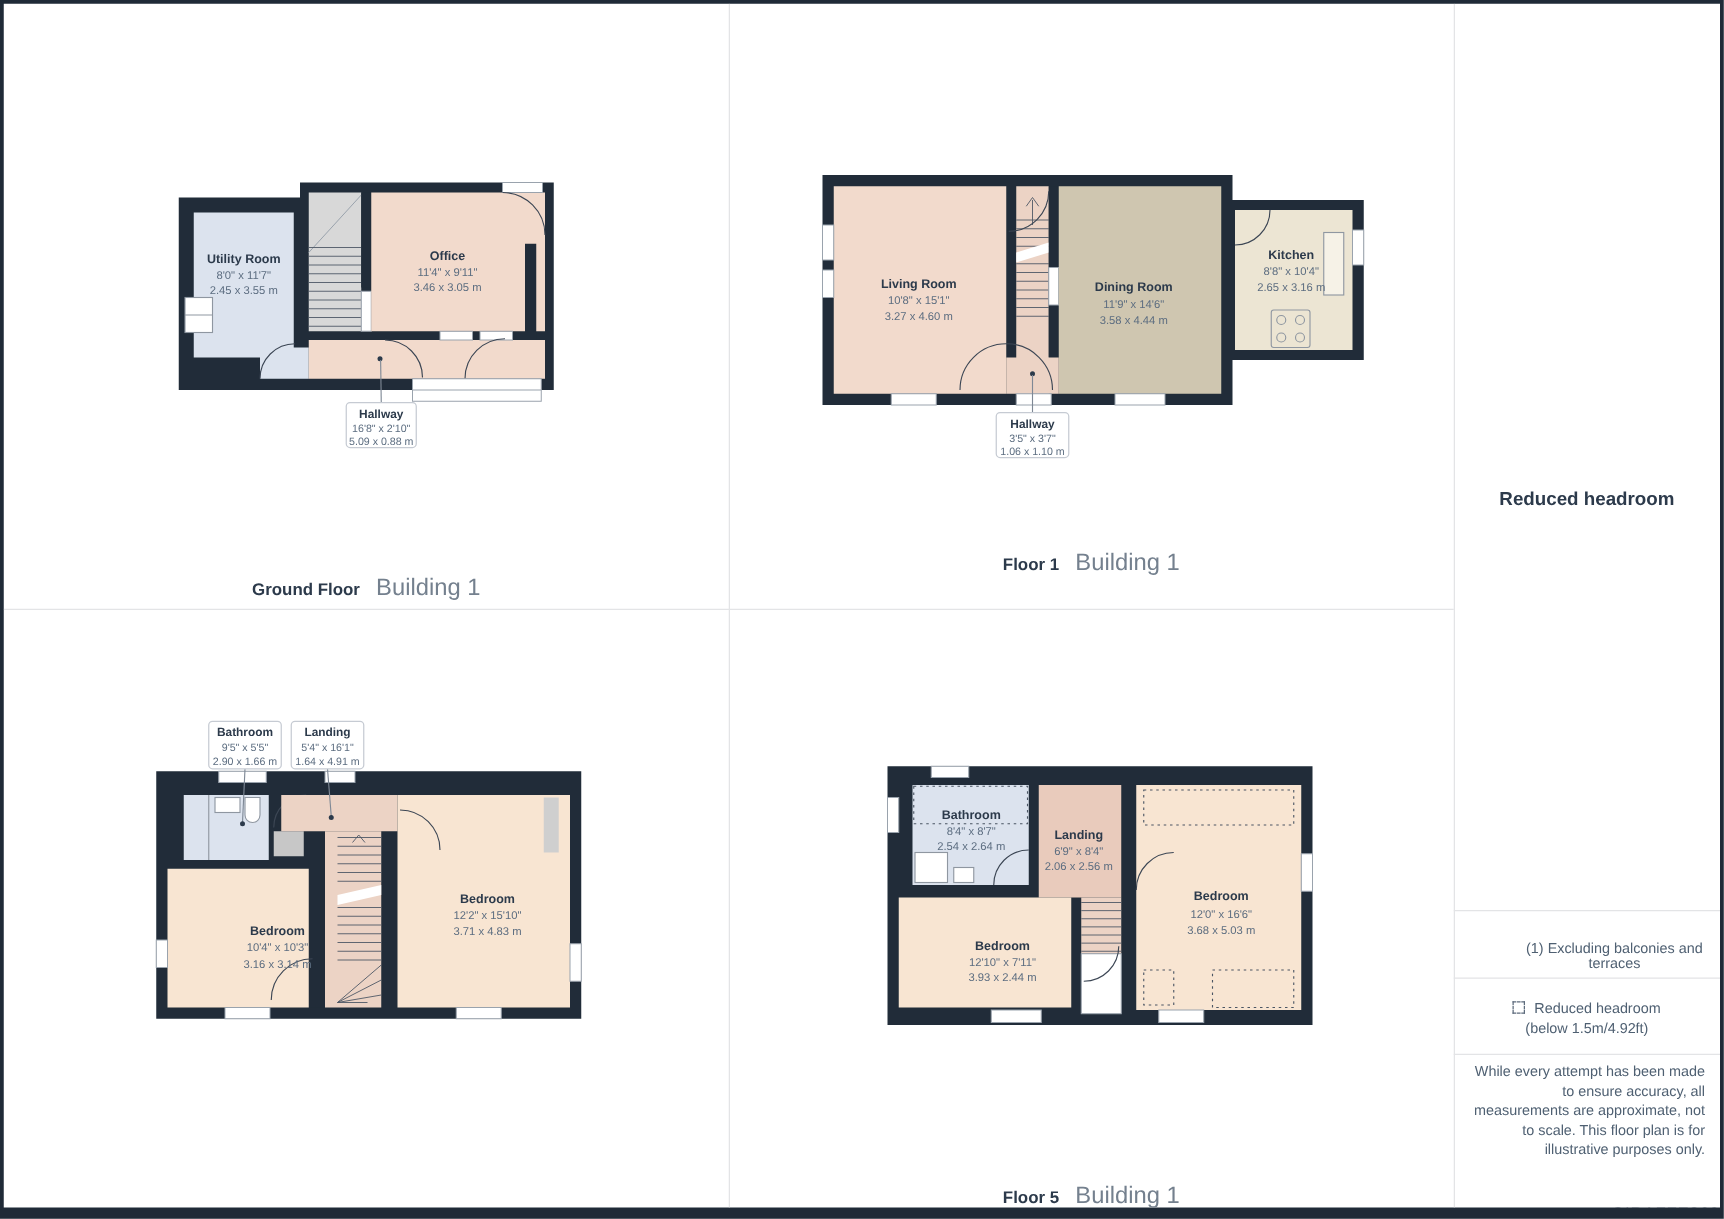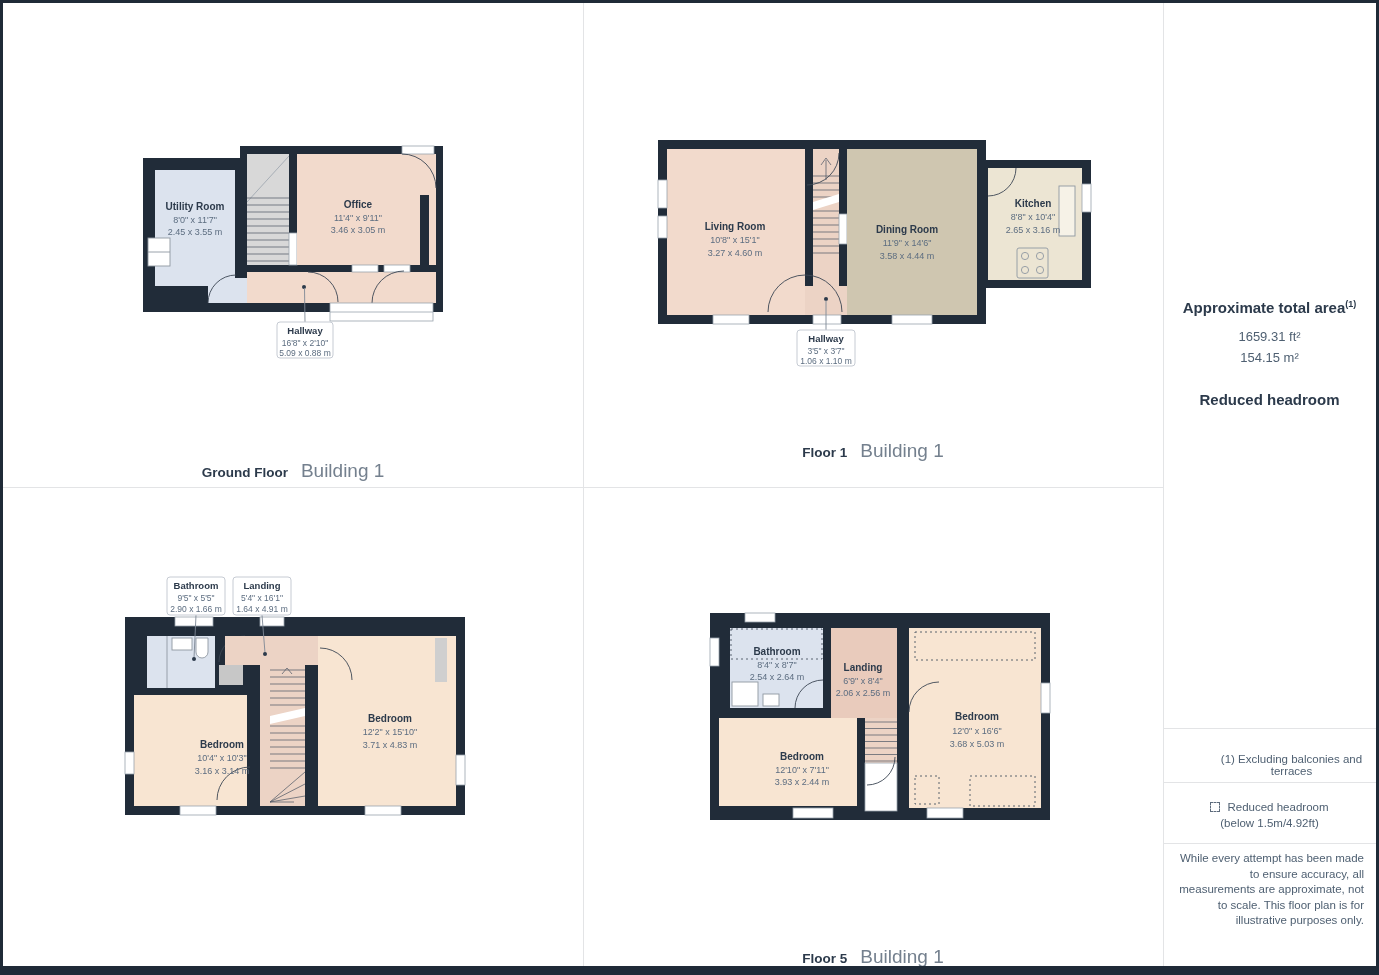--- a/index.html
+++ b/index.html
@@ -281,27 +281,20 @@
     <rect class="win" x="40" y="5" width="30" height="9"></rect>
     <rect class="win" x="336" y="75" width="9" height="30"></rect>
     <rect class="win" x="88" y="200" width="40" height="10"></rect>
     <rect class="win" x="222" y="200" width="36" height="10"></rect>
   </svg>
   <div class="caption" style="left:580px; width:580px; top:943px;">
     <span class="floor-name">Floor 5</span>
     <span class="building">Building 1</span>
   </div>
 
-  <div class="side" style="top:296px;">
-    <h2><span>Approximate total area</span><sup>(1)</sup></h2>
-    <div class="vals">
-      <div>1659.31 ft²</div>
-      <div>154.15 m²</div>
-    </div>
-  </div>
 
   <div class="side" style="top:388px;">
     <h2>Reduced headroom</h2>
   </div>
 
   <div class="divider-h" style="top:725px; left:1160px; width:213px;"></div>
   <div class="side footnote" style="top:750px;">(1) Excluding balconies and terraces</div>
 
   <div class="divider-h" style="top:779px; left:1160px; width:213px;"></div>
   <div class="side legend" style="top:796px;">

